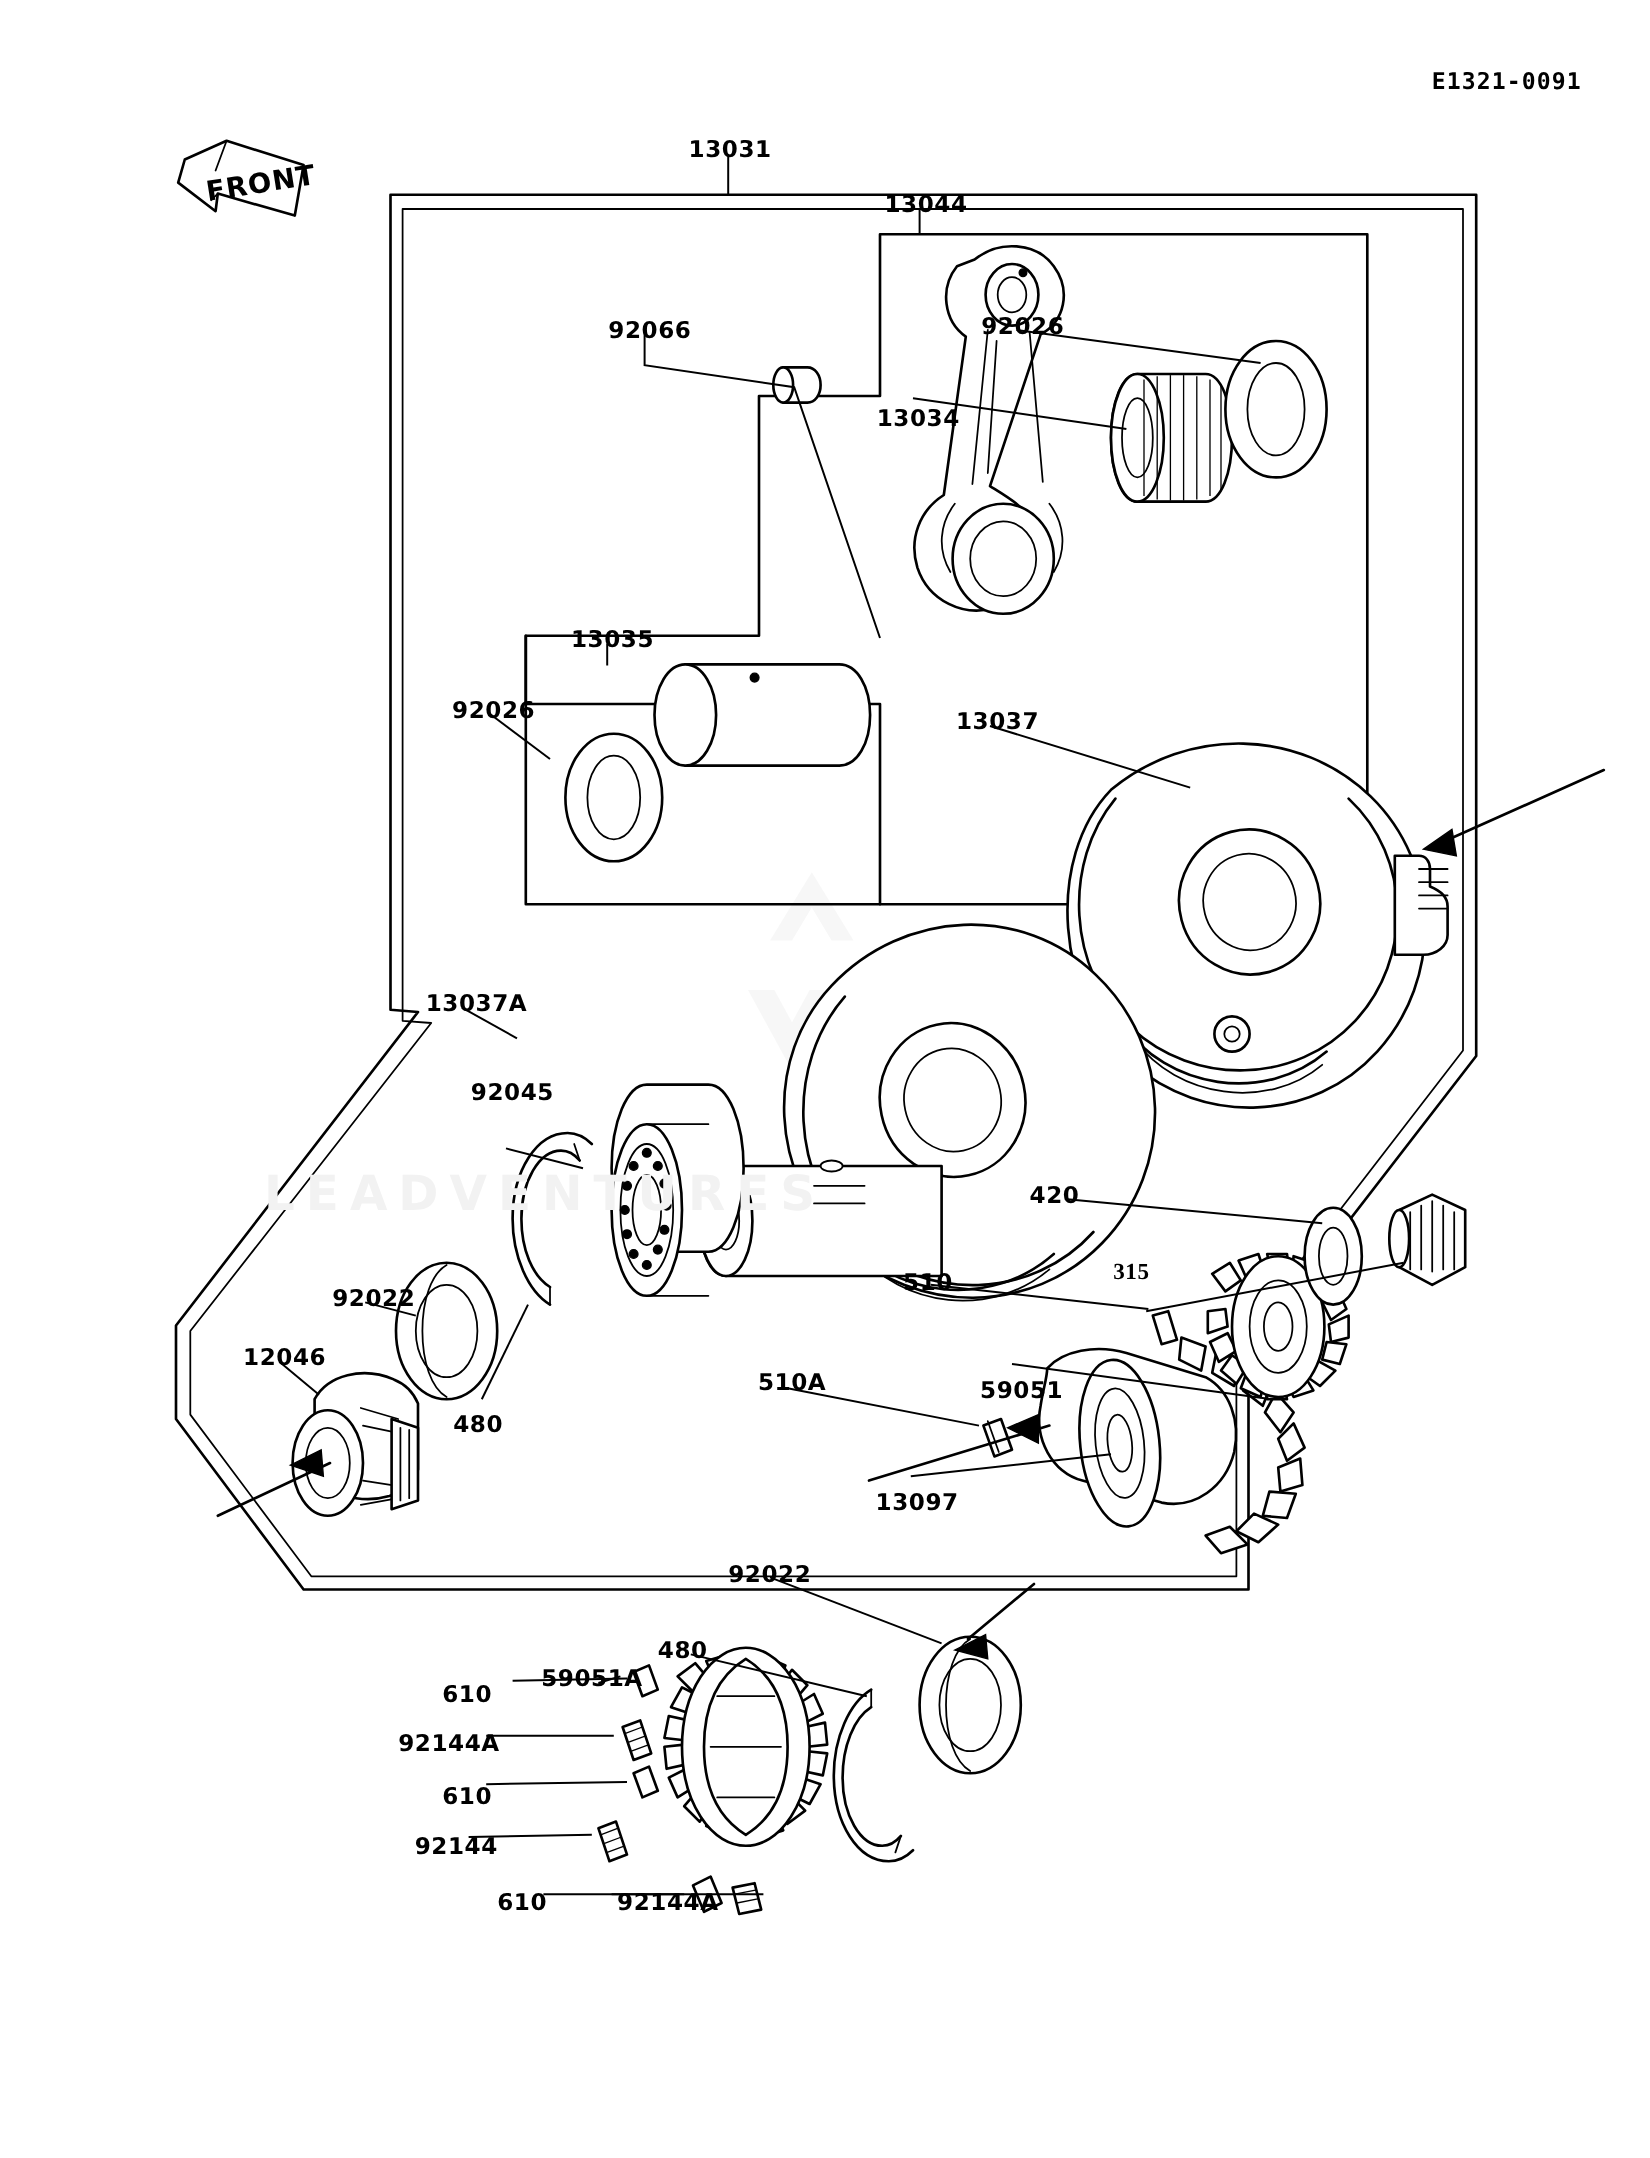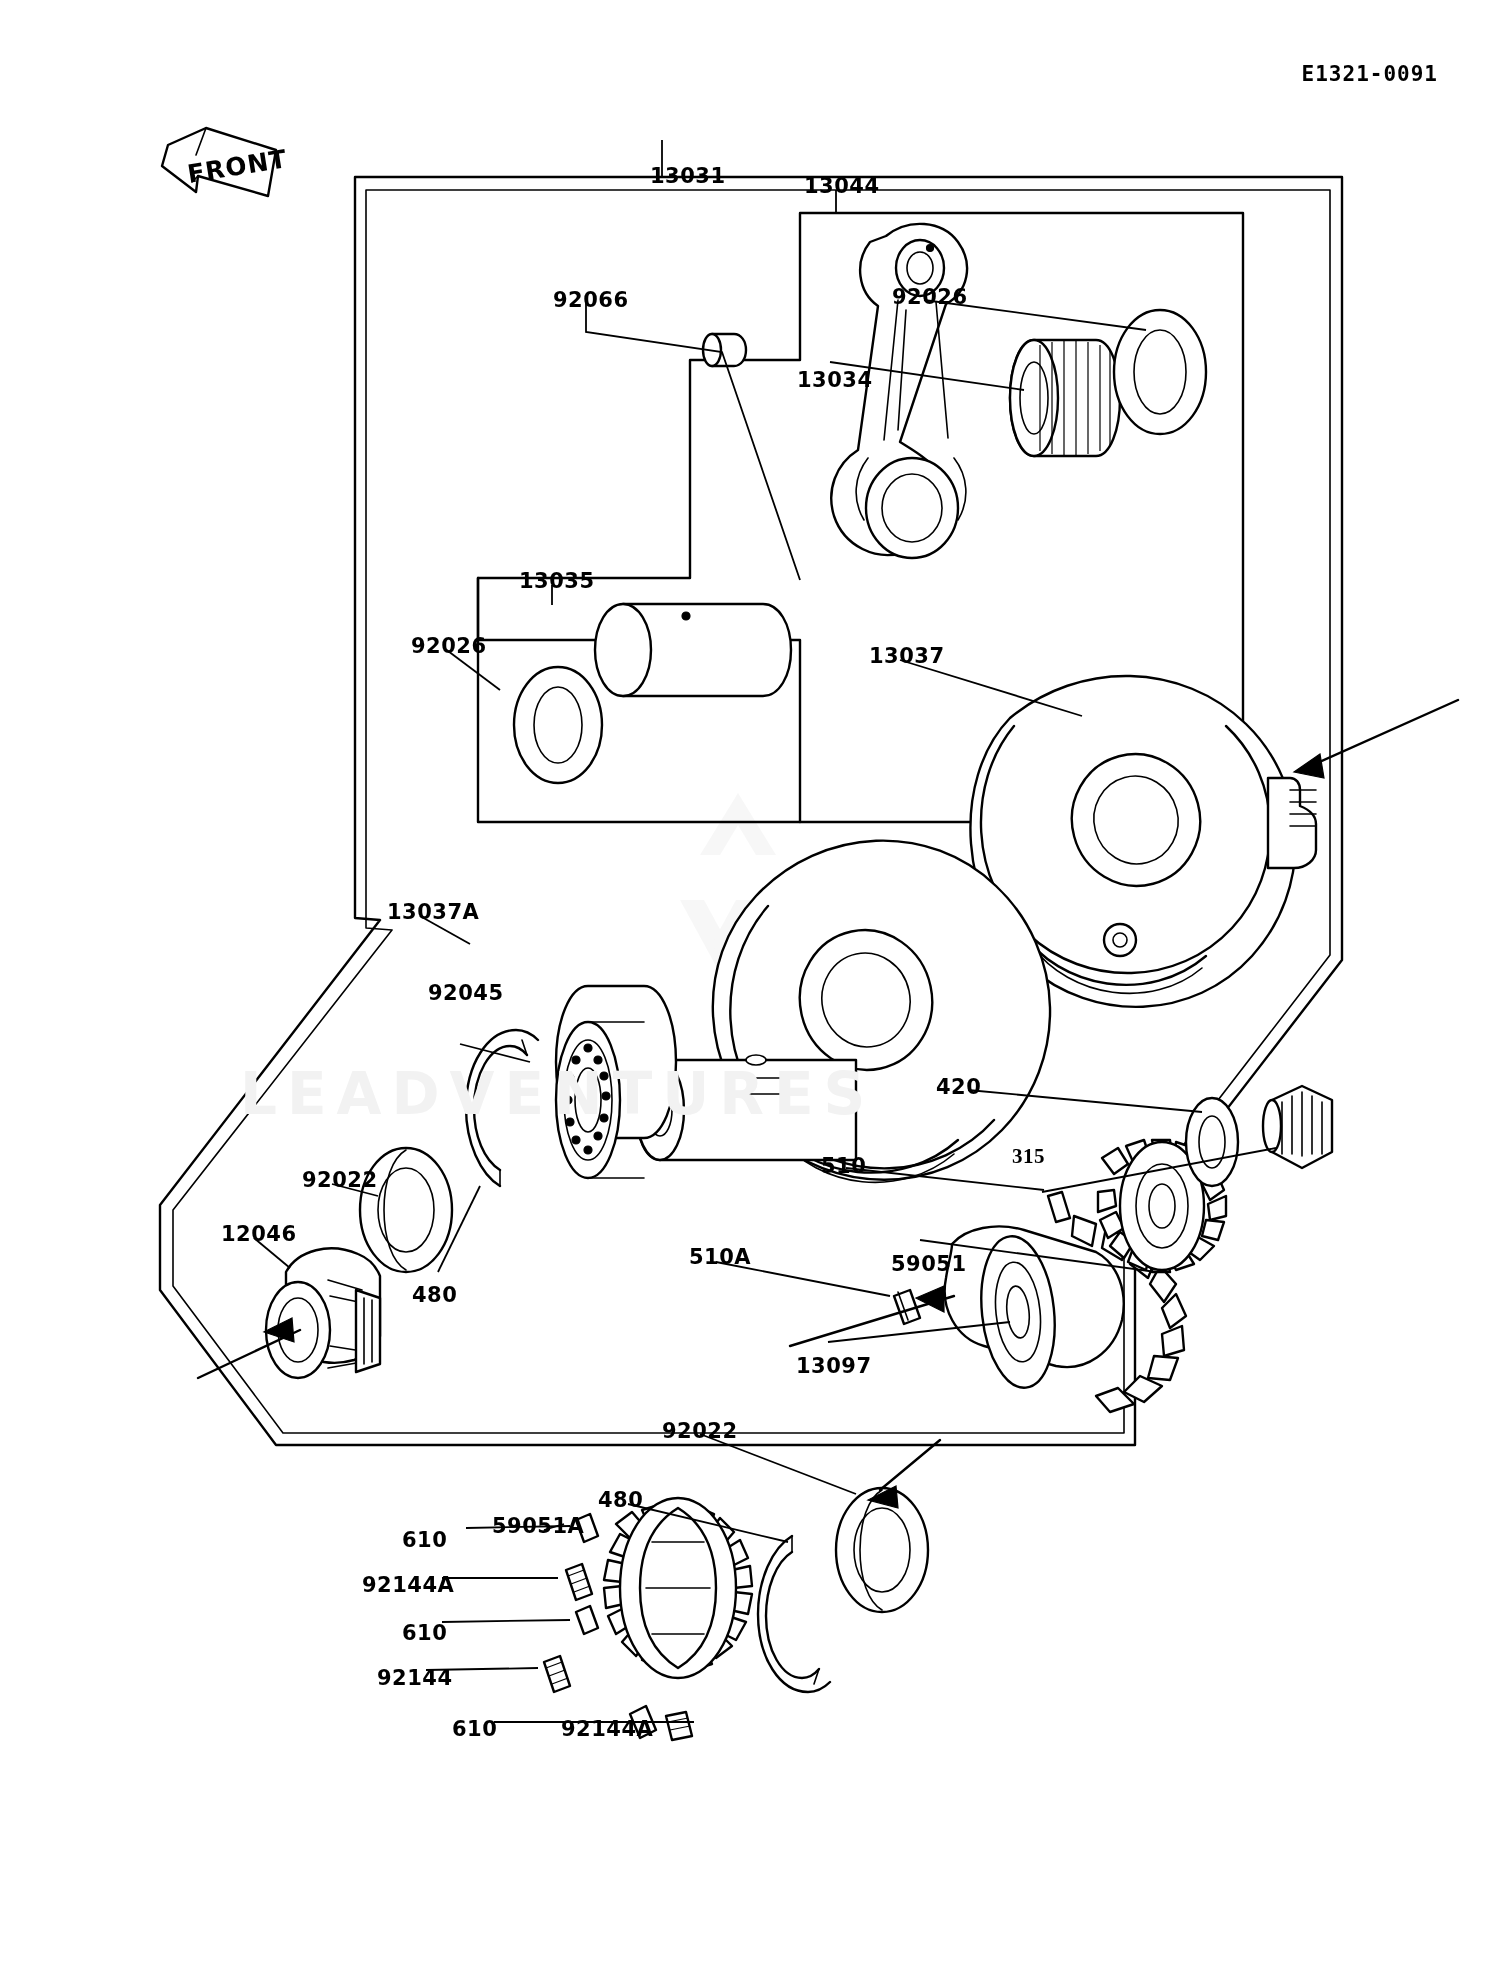--- a/index.html
+++ b/index.html
@@ -67,21 +67,21 @@
   .wm {
     position: absolute;
     color: #f0f0f0;
     font-weight: bold;
     user-select: none;
     pointer-events: none;
   }
   #wm-text {
     left: 240px;
     top: 1060px;
-    font-size: 58px;
+    font-size: 44px;
     letter-spacing: 10px;
     color: #f2f2f2;
   }
 </style>
 </head>
 <body>
 
 <div id="diagram-root">
 
   <svg class="svg-layer" viewBox="0 0 1500 1962" xmlns="http://www.w3.org/2000/svg">
@@ -409,21 +409,21 @@
     </g>
 
   </svg>
 
   <div id="doc-code">E1321-0091</div>
   <div id="front-marker-text">FRONT</div>
 
   <div class="wm" id="wm-text">LEADVENTURES</div>
 
   <div id="callout-layer">
-    <div class="lbl" style="left:650px; top:124px;margin-top:40px;">13031</div>
+    <div class="lbl" style="left:626px; top:124px;">13031</div>
     <div class="lbl" style="left:804px; top:174px;">13044</div>
     <div class="lbl" style="left:553px; top:288px;">92066</div>
     <div class="lbl" style="left:797px; top:368px;">13034</div>
     <div class="lbl" style="left:892px; top:285px;">92026</div>
     <div class="lbl" style="left:519px; top:569px;">13035</div>
     <div class="lbl" style="left:411px; top:634px;">92026</div>
     <div class="lbl" style="left:869px; top:644px;">13037</div>
     <div class="lbl" style="left:387px; top:900px;">13037A</div>
     <div class="lbl" style="left:428px; top:981px;">92045</div>
     <div class="lbl" style="left:936px; top:1075px;">420</div>

